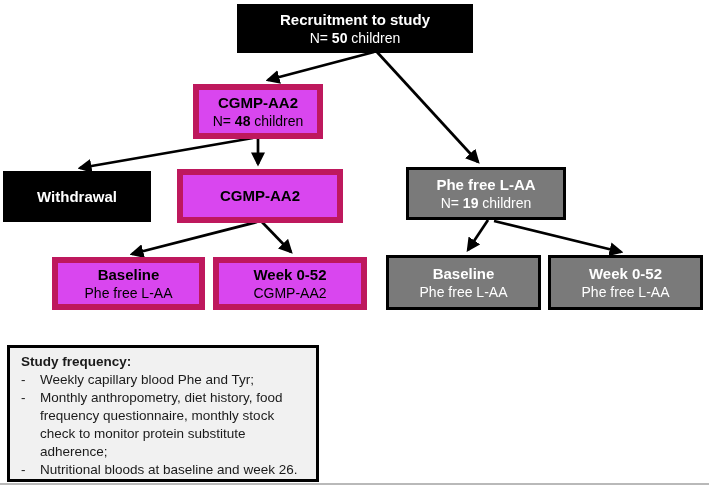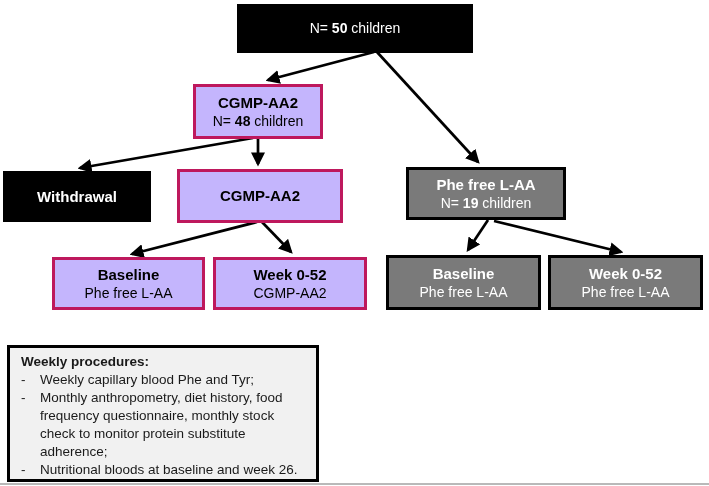--- a/index.html
+++ b/index.html
@@ -8,21 +8,21 @@
     font-family:"Liberation Sans","DejaVu Sans",sans-serif;overflow:hidden;
   }
   .arrows{position:absolute;left:0;top:0;width:709px;height:486px;pointer-events:none;}
   .node{
     position:absolute;box-sizing:border-box;display:flex;flex-direction:column;
     align-items:center;justify-content:center;text-align:center;line-height:1.3;
   }
   .node .t{font-weight:bold;font-size:15px;}
   .node .s{font-size:14px;text-align:center;}
   .node.black{background:#000000;color:#ffffff;border:2px solid #000000;}
-  .node.white{background:#c4b5fd;color:#000000;border:3px solid #be185d;}
+  .node.white{background:#d946ef;color:#000000;border:6px solid #be185d;}
   .node.gray{background:#7a7a7a;color:#ffffff;border:3px solid #000000;}
   .procbox{
     position:absolute;left:7px;top:345px;width:312px;height:137px;box-sizing:border-box;
     background:#f1f1f1;border:3px solid #000000;padding:5px 8px 4px 11px;color:#1a1a1a;
   }
   .procbox .ptitle{font-weight:bold;font-size:13.5px;line-height:1.35;}
   .proc-item{display:grid;grid-template-columns:19px 1fr;font-size:13.5px;line-height:1.33;}
   .proc-item .dash{text-align:left;}
   .bottom-rule{position:absolute;left:0;top:483px;width:709px;height:2px;background:#b9b9b9;}
 </style>
@@ -43,20 +43,21 @@
       <line x1="253" y1="138" x2="80" y2="168" marker-end="url(#ah)"></line>
       <line x1="258" y1="138" x2="258" y2="164" marker-end="url(#ah)"></line>
       <line x1="257" y1="222" x2="132" y2="254" marker-end="url(#ah)"></line>
       <line x1="262" y1="222" x2="291" y2="252" marker-end="url(#ah)"></line>
       <line x1="488" y1="220" x2="468" y2="250" marker-end="url(#ah)"></line>
       <line x1="494" y1="221" x2="621" y2="252" marker-end="url(#ah)"></line>
     </g>
   </svg>
 
   <div class="node black" style="left:237px;top:4px;width:236px;height:49px;">
+    <div class="t">Recruitment to study</div>
     <div class="s"><span>N= </span><b>50</b><span> children</span></div>
   </div>
 
   <div class="node white" style="left:193px;top:84px;width:130px;height:55px;">
     <div class="t">CGMP-AA2</div>
     <div class="s"><span>N= </span><b>48</b><span> children</span></div>
   </div>
 
   <div class="node black" style="left:3px;top:171px;width:148px;height:51px;gap:36px;">
     <div class="t">Withdrawal</div>
@@ -85,21 +86,21 @@
     <div class="t">Baseline</div>
     <div class="s">Phe free L-AA</div>
   </div>
 
   <div class="node gray" style="left:548px;top:255px;width:155px;height:55px;">
     <div class="t">Week 0-52</div>
     <div class="s">Phe free L-AA</div>
   </div>
 
   <div class="procbox">
-    <div class="ptitle">Weekly procedures:</div>
+    <div class="ptitle">Study frequency:</div>
     <div class="proc-item">
       <span class="dash">-</span>
       <span>Weekly capillary blood Phe and Tyr;</span>
     </div>
     <div class="proc-item">
       <span class="dash">-</span>
       <span>Monthly anthropometry, diet history, food frequency questionnaire, monthly stock check to monitor protein substitute adherence;</span>
     </div>
     <div class="proc-item">
       <span class="dash">-</span>

